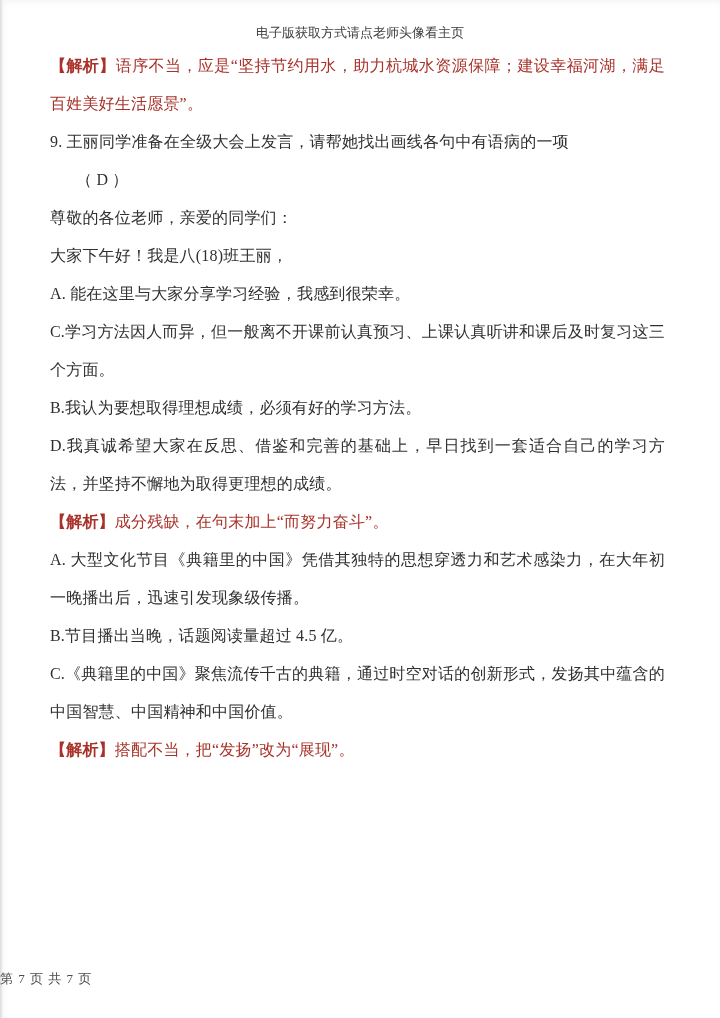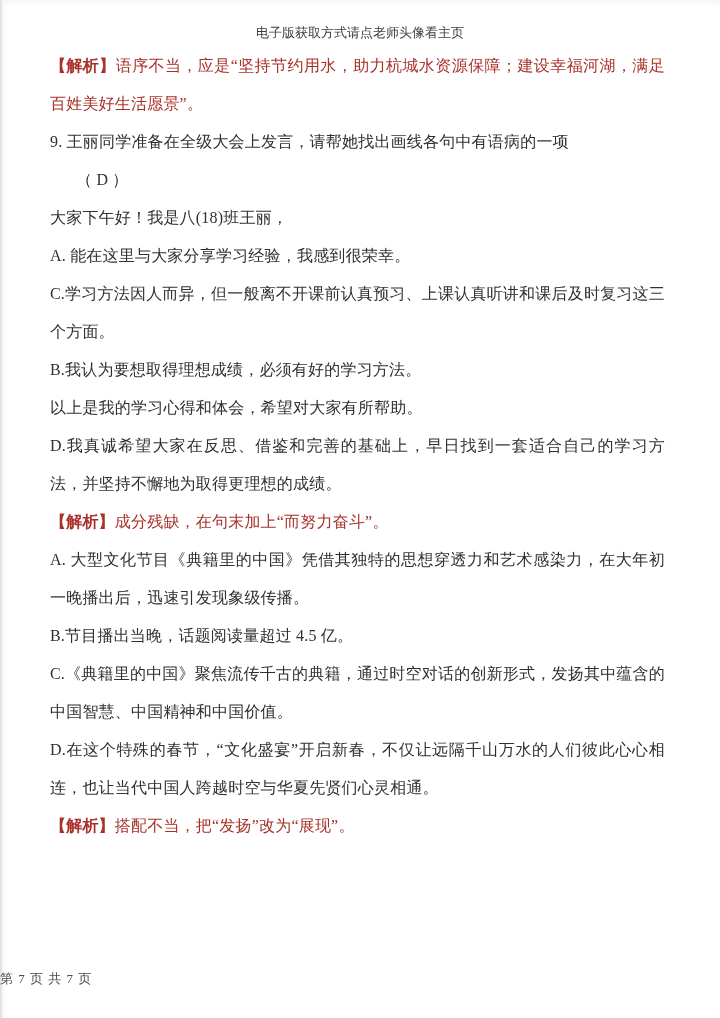--- a/index.html
+++ b/index.html
@@ -70,42 +70,41 @@
   <div class="header-note">电子版获取方式请点老师头像看主页</div>
 
   <div class="content">
 
     <p class="para red"><span class="analysis-label">【解析】</span><span>语序不当，应是“坚持节约用水，助力杭城水资源保障；建设幸福河湖，满足百姓美好生活愿景”。</span></p>
 
     <p class="para">9. 王丽同学准备在全级大会上发言，请帮她找出画线各句中有语病的一项</p>
 
     <p class="para answer-line">（ D ）</p>
 
+    <p class="para">尊敬的各位老师，亲爱的同学们：</p>
 
     <p class="para">大家下午好！我是八(18)班王丽，</p>
 
     <p class="para">A. 能在这里与大家分享学习经验，我感到很荣幸。</p>
 
     <p class="para">C.学习方法因人而异，但一般离不开课前认真预习、上课认真听讲和课后及时复习这三个方面。</p>
 
     <p class="para">B.我认为要想取得理想成绩，必须有好的学习方法。</p>
 
-    <p class="para">以上是我的学习心得和体会，希望对大家有所帮助。</p>
 
     <p class="para">D.我真诚希望大家在反思、借鉴和完善的基础上，早日找到一套适合自己的学习方法，并坚持不懈地为取得更理想的成绩。</p>
 
     <p class="para red"><span class="analysis-label">【解析】</span><span>成分残缺，在句末加上“而努力奋斗”。</span></p>
 
 
     <p class="para">A. 大型文化节目《典籍里的中国》凭借其独特的思想穿透力和艺术感染力，在大年初一晚播出后，迅速引发现象级传播。</p>
 
     <p class="para">B.节目播出当晚，话题阅读量超过 4.5 亿。</p>
 
     <p class="para">C.《典籍里的中国》聚焦流传千古的典籍，通过时空对话的创新形式，发扬其中蕴含的中国智慧、中国精神和中国价值。</p>
 
-    <p class="para">D.在这个特殊的春节，“文化盛宴”开启新春，不仅让远隔千山万水的人们彼此心心相连，也让当代中国人跨越时空与华夏先贤们心灵相通。</p>
 
     <p class="para red"><span class="analysis-label">【解析】</span><span>搭配不当，把“发扬”改为“展现”。</span></p>
 
   </div>
 
   <div class="footer">第 7 页 共 7 页</div>
 </div>
 
 </body></html>

